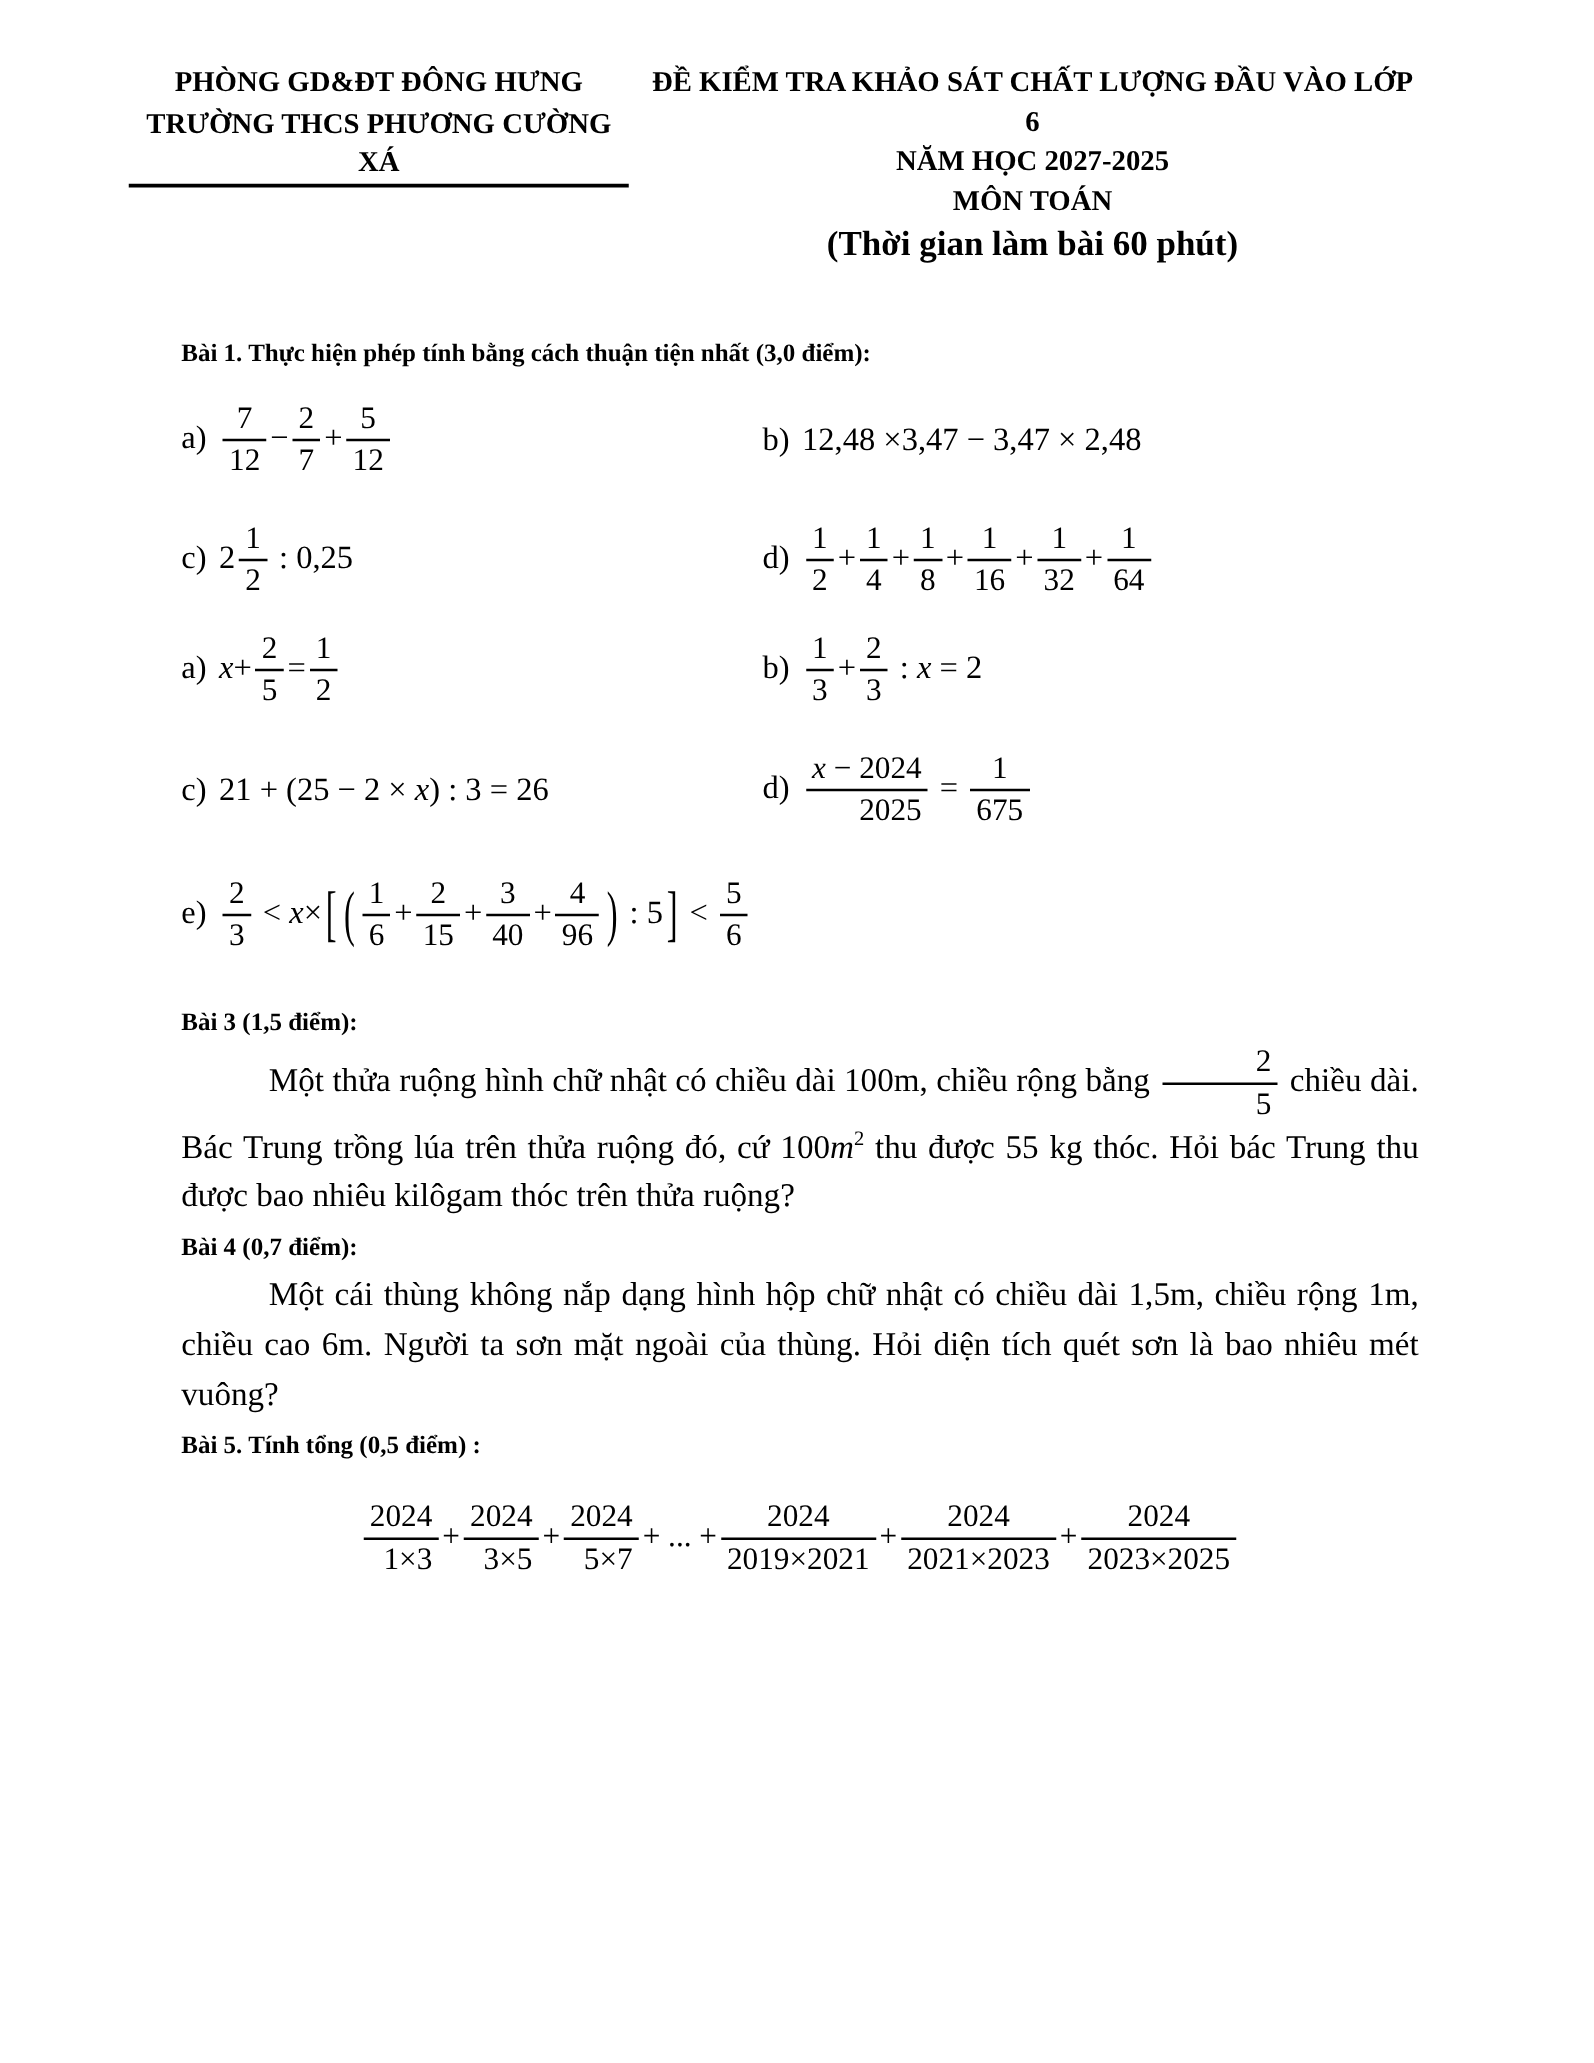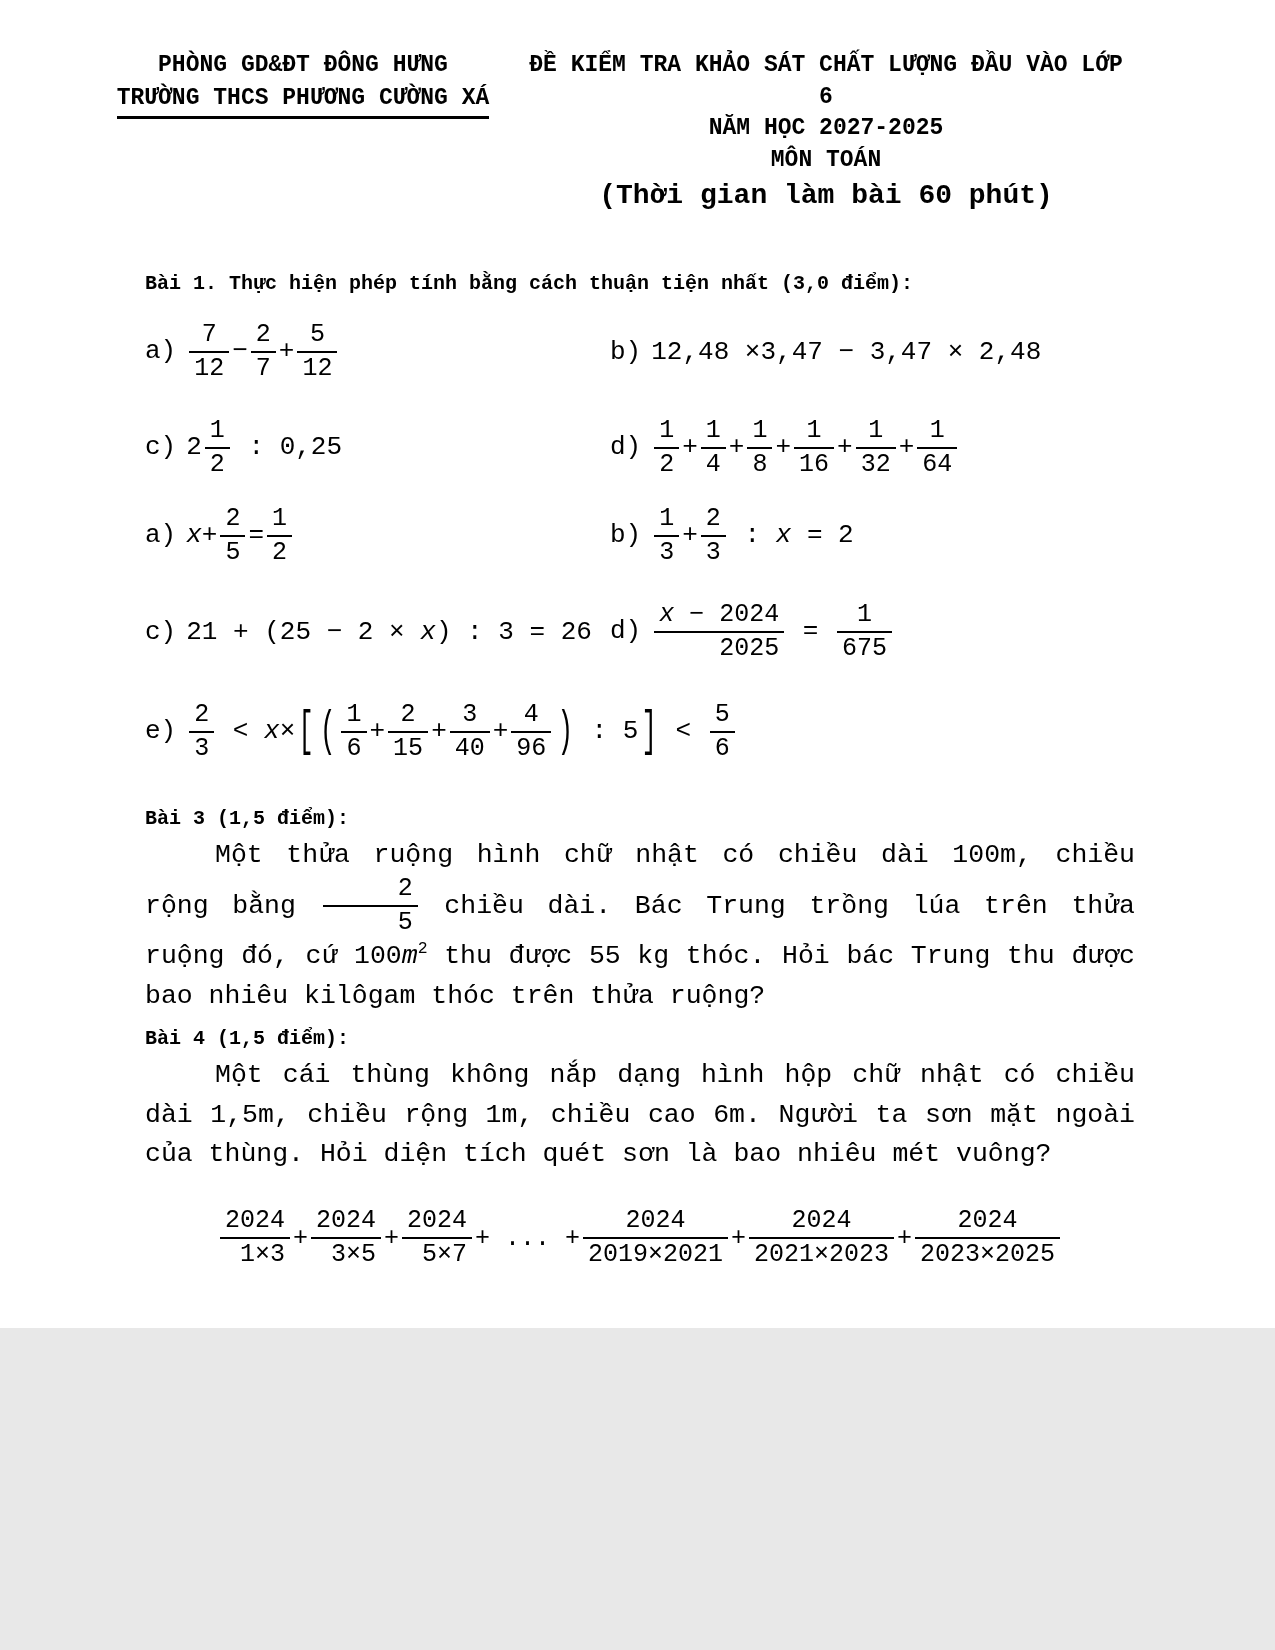--- a/index.html
+++ b/index.html
@@ -1,19 +1,19 @@
 <!DOCTYPE html>
 <html lang="vi"><head>
 <meta charset="utf-8">
 <style>
   html,body { margin:0; padding:0; background:#e8e8e8; }
   .page {
-    width:1275px; height:1328px; background:#ffffff; color:#000;
+    width:1275px; height:1650px; background:#ffffff; color:#000;
     position:relative; overflow:hidden; margin:0 auto;
-    font-family:Liberation Mono, monospace;
+    font-family:Liberation Serif, serif;
   }
   .inner { padding:50px 140px 0 145px; }
 
   
   .header { display:flex; align-items:flex-start; }
   .h-left  { width:400px; margin-left:-42px; text-align:center; font-weight:bold;
              font-size:23px; line-height:1.35; }
   .h-left .school-wrap { margin-top:2px; }
   .h-left .school { display:inline-block; border-bottom:3px solid #000; padding-bottom:2px; }
   .h-right { flex:1; margin-left:14px; text-align:center; font-weight:bold;
@@ -111,19 +111,20 @@
     </div>
     <div class="row single r-gap-c">
       <div class="item">
         <span class="label">e)</span><span class="math"><span class="frac"><span class="num">2</span><span class="den">3</span></span> &lt; <span class="mvar">x</span>×<span class="big">[</span><span class="big">(</span><span class="frac"><span class="num">1</span><span class="den">6</span></span>+<span class="frac"><span class="num">2</span><span class="den">15</span></span>+<span class="frac"><span class="num">3</span><span class="den">40</span></span>+<span class="frac"><span class="num">4</span><span class="den">96</span></span><span class="big">)</span> : 5<span class="big">]</span> &lt; <span class="frac"><span class="num">5</span><span class="den">6</span></span></span>
       </div>
     </div>
 
     <div class="section-title t-b3">Bài 3 (1,5 điểm):</div>
     <div class="para">Một thửa ruộng hình chữ nhật có chiều dài 100m, chiều rộng bằng <span class="frac"><span class="num">2</span><span class="den">5</span></span> chiều dài. Bác Trung trồng lúa trên thửa ruộng đó, cứ 100<span class="mvar">m</span><sup>2</sup> thu được 55 kg thóc. Hỏi bác Trung thu được bao nhiêu kilôgam thóc trên thửa ruộng?</div>
 
-    <div class="section-title t-b4">Bài 4 (1,5 điểm):</div>
+    <div class="section-title t-b4">Bài 4 (0,7 điểm):</div>
     <div class="para">Một cái thùng không nắp dạng hình hộp chữ nhật có chiều dài 1,5m, chiều rộng 1m, chiều cao 6m. Người ta sơn mặt ngoài của thùng. Hỏi diện tích quét sơn là bao nhiêu mét vuông?</div>
 
+    <div class="section-title t-b5">Bài 5. Tính tổng (0,5 điểm) :</div>
     <div class="sum-row"><span class="frac"><span class="num">2024</span><span class="den">1×3</span></span>+<span class="frac"><span class="num">2024</span><span class="den">3×5</span></span>+<span class="frac"><span class="num">2024</span><span class="den">5×7</span></span>+ ... +<span class="frac"><span class="num">2024</span><span class="den">2019×2021</span></span>+<span class="frac"><span class="num">2024</span><span class="den">2021×2023</span></span>+<span class="frac"><span class="num">2024</span><span class="den">2023×2025</span></span></div>
 
   </div>
 </div>
 
 </body></html>

